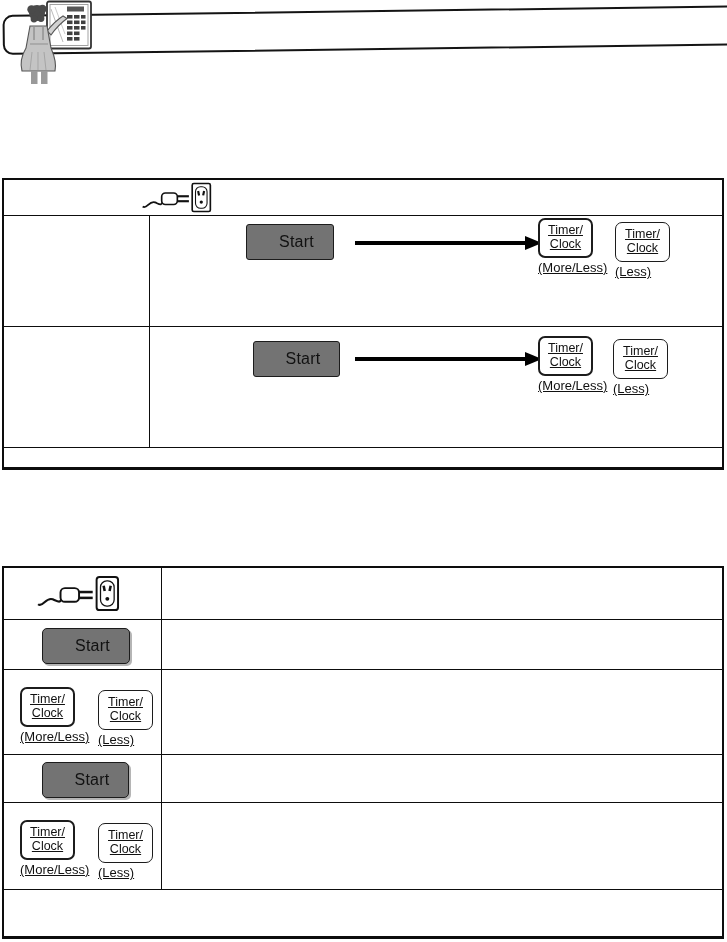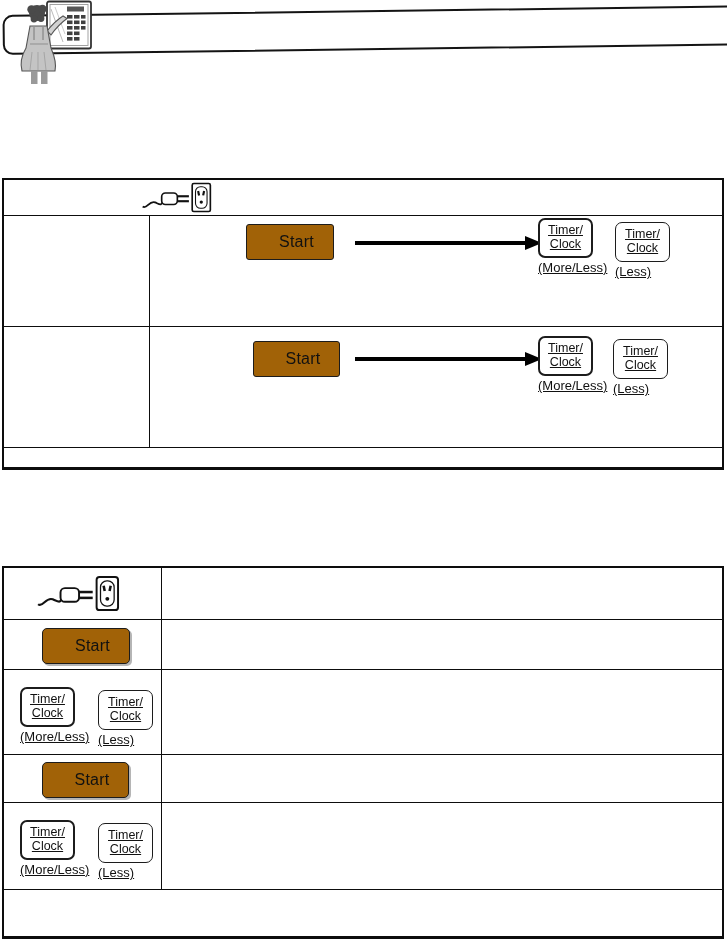--- a/index.html
+++ b/index.html
@@ -37,21 +37,21 @@
   .t1-r2{height:121px;}
   .t2-r1{height:52px;}
   .t2-r2{height:50px;}
   .t2-r3{height:85px;}
   .t2-r4{height:48px;}
   .t2-r5{height:87px;}
 
   
   .start-btn{
     position:absolute;display:flex;align-items:center;justify-content:center;
-    border:1.7px solid #1c1c1c;border-radius:3px;background:#a16207;
+    border:1.7px solid #1c1c1c;border-radius:3px;background:#737373;
     font-size:16px;letter-spacing:.2px;box-sizing:border-box;padding-left:13px;
   }
   .start-round{border-radius:5px;box-shadow:2px 2px 0 rgba(90,90,90,.45);}
 
   .tc{position:absolute;width:76px;display:flex;flex-direction:column;text-decoration:underline;}
   .tc-btn{
     width:55px;height:40px;border:1.7px solid #1c1c1c;border-radius:7px;background:#fff;
     display:flex;flex-direction:column;align-items:center;justify-content:center;
     font-size:12.5px;line-height:1.1;box-sizing:border-box;text-align:center;
   }

